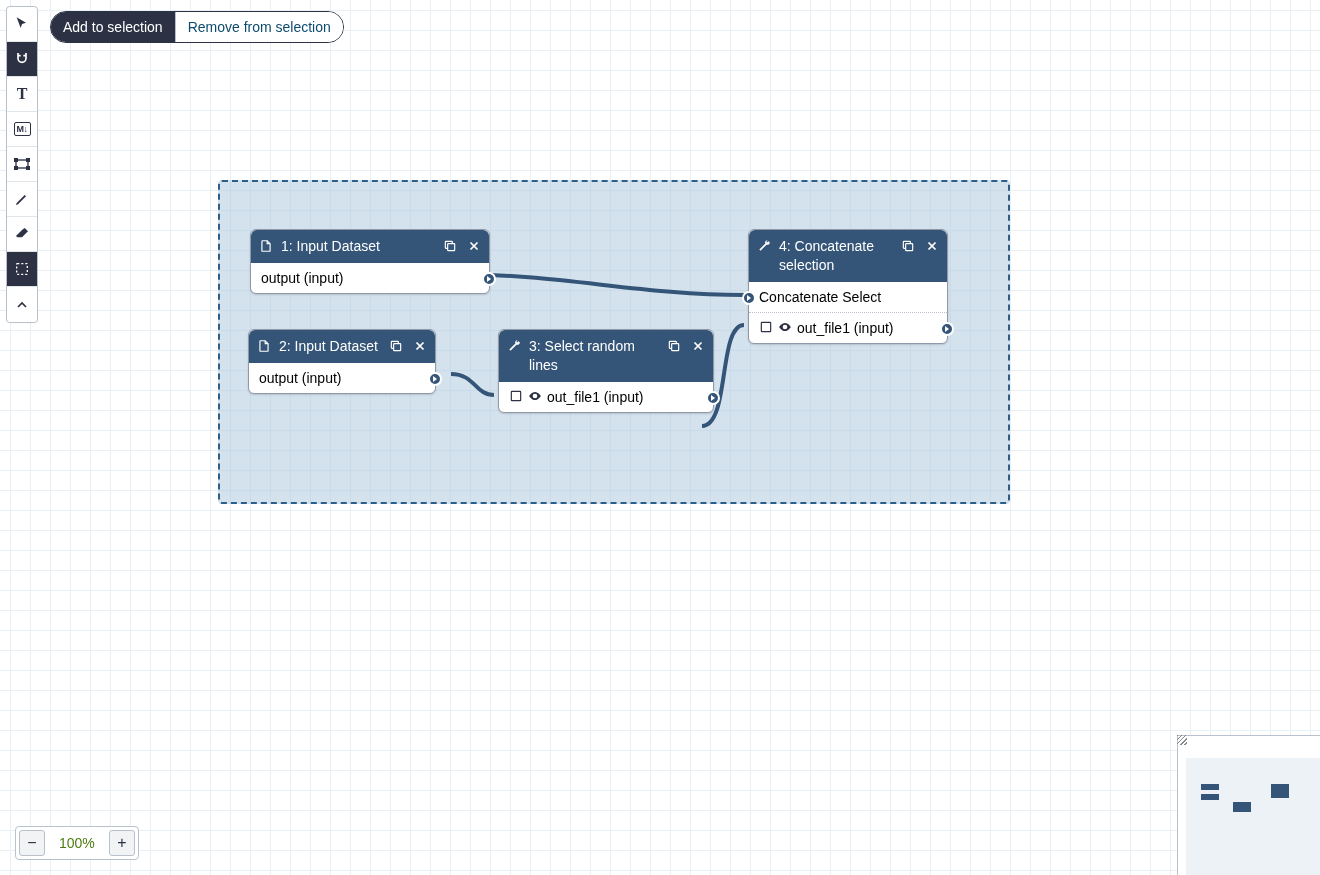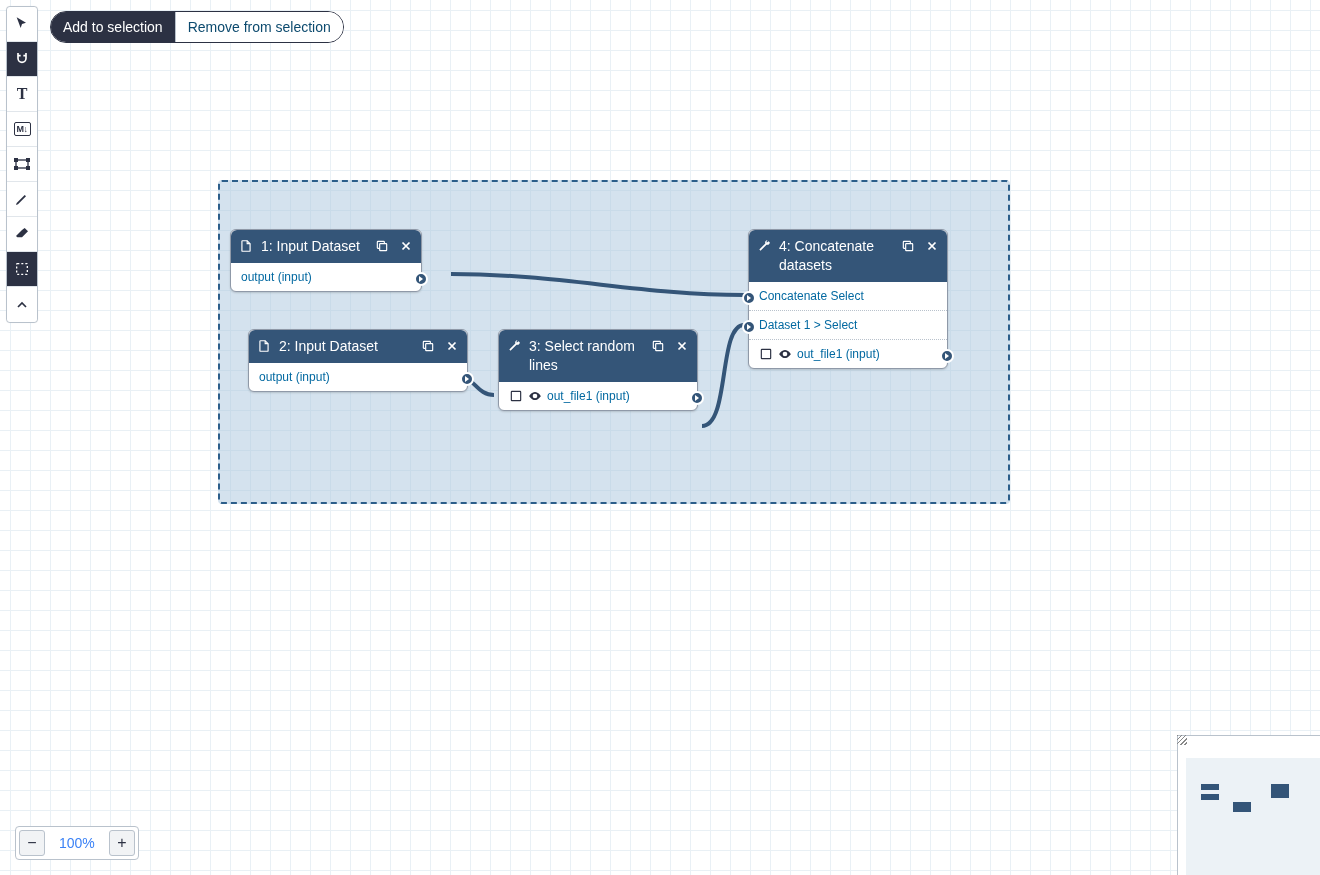--- a/index.html
+++ b/index.html
@@ -64,22 +64,22 @@
   }
   .node .hdr{
     background:#345578;color:#fff;padding:7px 8px;border-radius:6px 6px 0 0;
     display:flex;align-items:flex-start;font-size:14px;
   }
   .node .hdr .ttl{flex:1;line-height:1.35;}
   .node .hdr svg{width:14px;height:14px;flex-shrink:0;}
   .node .hdr .icons{display:flex;gap:10px;margin-left:6px;margin-top:2px;}
   .node .hdr .lead{margin-right:8px;margin-top:2px;flex-shrink:0;}
   .node .row{
-    padding:7px 10px;position:relative;font-size:12px;color:#0369a1;
-    display:flex;align-items:center;gap:5px;
+    padding:7px 10px;position:relative;font-size:14px;color:#000000;
+    display:flex;align-items:flex-start;gap:5px;
   }
   .node .row + .row{border-top:1px dotted #b9c2cc;}
   .node .row svg{width:14px;height:14px;color:#2c3143;}
 
   
   .port{
     position:absolute;width:14px;height:14px;border-radius:50%;
     background:#345578;border:2px solid #fff;z-index:12;
     display:flex;align-items:center;justify-content:center;
   }
@@ -99,21 +99,21 @@
     position:absolute;bottom:15px;left:15px;z-index:30;
     display:flex;align-items:center;gap:14px;
     background:#fff;border:1px solid #b9c2cc;border-radius:4px;
     padding:3px 3px;
   }
   .zoombar button{
     width:26px;height:26px;border:1px solid #b9c2cc;border-radius:3px;
     background:#f1f3f5;cursor:pointer;font-size:16px;color:#2c3143;
     display:flex;align-items:center;justify-content:center;line-height:1;
   }
-  .zoombar span{font-size:14px;color:#3b82f6;}
+  .zoombar span{font-size:14px;color:#4d7c0f;}
 
   
   .minimap{
     position:absolute;bottom:0;right:0;z-index:30;
     width:143px;height:140px;background:#fff;border:1px solid #b9c2cc;
     border-bottom:none;border-right:none;
   }
   .minimap .grip{
     position:absolute;top:-1px;left:-1px;width:10px;height:10px;
     background:repeating-linear-gradient(135deg,#888 0,#888 1px,transparent 1px,transparent 3px);
@@ -183,21 +183,21 @@
         <path d="M6 15l6-6 6 6"></path>
       </svg>
   </button>
 </div>
 
 <div class="action-bar">
   <button class="primary">Add to selection</button>
   <button class="secondary">Remove from selection</button>
 </div>
 
-<div class="node" style="left:230px;top:229px;width:192px">
+<div class="node" style="left:250px;top:229px;width:240px">
   <div class="hdr">
     <svg class="lead" viewBox="0 0 24 24" fill="none" stroke="currentColor" stroke-width="2">
         <path d="M14 3H6a1 1 0 0 0-1 1v16a1 1 0 0 0 1 1h12a1 1 0 0 0 1-1V8z"></path>
         <path d="M14 3v5h5"></path>
       </svg>
     <span class="ttl">1: Input Dataset</span>
     <span class="icons">
       <svg viewBox="0 0 24 24" fill="none" stroke="currentColor" stroke-width="2">
           <rect x="8" y="8" width="12" height="12" rx="1"></rect>
           <path d="M16 8V5a1 1 0 0 0-1-1H5a1 1 0 0 0-1 1v10a1 1 0 0 0 1 1h3"></path>
@@ -206,21 +206,21 @@
           <path d="M6 6l12 12M18 6L6 18"></path>
         </svg>
     </span>
   </div>
   <div class="row">
     <span>output (input)</span>
     <span class="port out" style="top:9px"></span>
   </div>
 </div>
 
-<div class="node" style="left:248px;top:329px;width:220px">
+<div class="node" style="left:248px;top:329px;width:188px">
   <div class="hdr">
     <svg class="lead" viewBox="0 0 24 24" fill="none" stroke="currentColor" stroke-width="2">
         <path d="M14 3H6a1 1 0 0 0-1 1v16a1 1 0 0 0 1 1h12a1 1 0 0 0 1-1V8z"></path>
         <path d="M14 3v5h5"></path>
       </svg>
     <span class="ttl">2: Input Dataset</span>
     <span class="icons">
       <svg viewBox="0 0 24 24" fill="none" stroke="currentColor" stroke-width="2">
           <rect x="8" y="8" width="12" height="12" rx="1"></rect>
           <path d="M16 8V5a1 1 0 0 0-1-1H5a1 1 0 0 0-1 1v10a1 1 0 0 0 1 1h3"></path>
@@ -229,21 +229,21 @@
           <path d="M6 6l12 12M18 6L6 18"></path>
         </svg>
     </span>
   </div>
   <div class="row">
     <span>output (input)</span>
     <span class="port out" style="top:9px"></span>
   </div>
 </div>
 
-<div class="node" style="left:498px;top:329px;width:200px">
+<div class="node" style="left:498px;top:329px;width:216px">
   <div class="hdr">
     <svg class="lead" viewBox="0 0 24 24" fill="currentColor">
         <path d="M22 6a4 4 0 0 1-5.6 3.7L6 20l-2-2L14.3 7.6A4 4 0 0 1 18 2l-2 3 1 1 3-2z"></path>
       </svg>
     <span class="ttl">3: Select random lines</span>
     <span class="icons">
       <svg viewBox="0 0 24 24" fill="none" stroke="currentColor" stroke-width="2">
           <rect x="8" y="8" width="12" height="12" rx="1"></rect>
           <path d="M16 8V5a1 1 0 0 0-1-1H5a1 1 0 0 0-1 1v10a1 1 0 0 0 1 1h3"></path>
         </svg>
@@ -262,37 +262,33 @@
     <span>out_file1 (input)</span>
     <span class="port out" style="top:9px"></span>
   </div>
 </div>
 
 <div class="node" style="left:748px;top:229px;width:200px">
   <div class="hdr">
     <svg class="lead" viewBox="0 0 24 24" fill="currentColor">
         <path d="M22 6a4 4 0 0 1-5.6 3.7L6 20l-2-2L14.3 7.6A4 4 0 0 1 18 2l-2 3 1 1 3-2z"></path>
       </svg>
-    <span class="ttl">4: Concatenate datasets</span>
+    <span class="ttl">4: Concatenate selection</span>
     <span class="icons">
       <svg viewBox="0 0 24 24" fill="none" stroke="currentColor" stroke-width="2">
           <rect x="8" y="8" width="12" height="12" rx="1"></rect>
           <path d="M16 8V5a1 1 0 0 0-1-1H5a1 1 0 0 0-1 1v10a1 1 0 0 0 1 1h3"></path>
         </svg>
       <svg viewBox="0 0 24 24" fill="none" stroke="currentColor" stroke-width="3">
           <path d="M6 6l12 12M18 6L6 18"></path>
         </svg>
     </span>
   </div>
   <div class="row">
     <span>Concatenate Select</span>
-    <span class="port in" style="top:9px"></span>
-  </div>
-  <div class="row">
-    <span>Dataset 1 &gt; Select</span>
     <span class="port in" style="top:9px"></span>
   </div>
   <div class="row">
     <svg viewBox="0 0 24 24" fill="none" stroke="currentColor" stroke-width="2">
         <rect x="4" y="4" width="16" height="16" rx="1"></rect>
       </svg>
     <svg viewBox="0 0 24 24" fill="currentColor">
         <path d="M12 5C6 5 2 12 2 12s4 7 10 7 10-7 10-7-4-7-10-7zm0 11a4 4 0 1 1 0-8 4 4 0 0 1 0 8z"></path>
       </svg>
     <span>out_file1 (input)</span>

